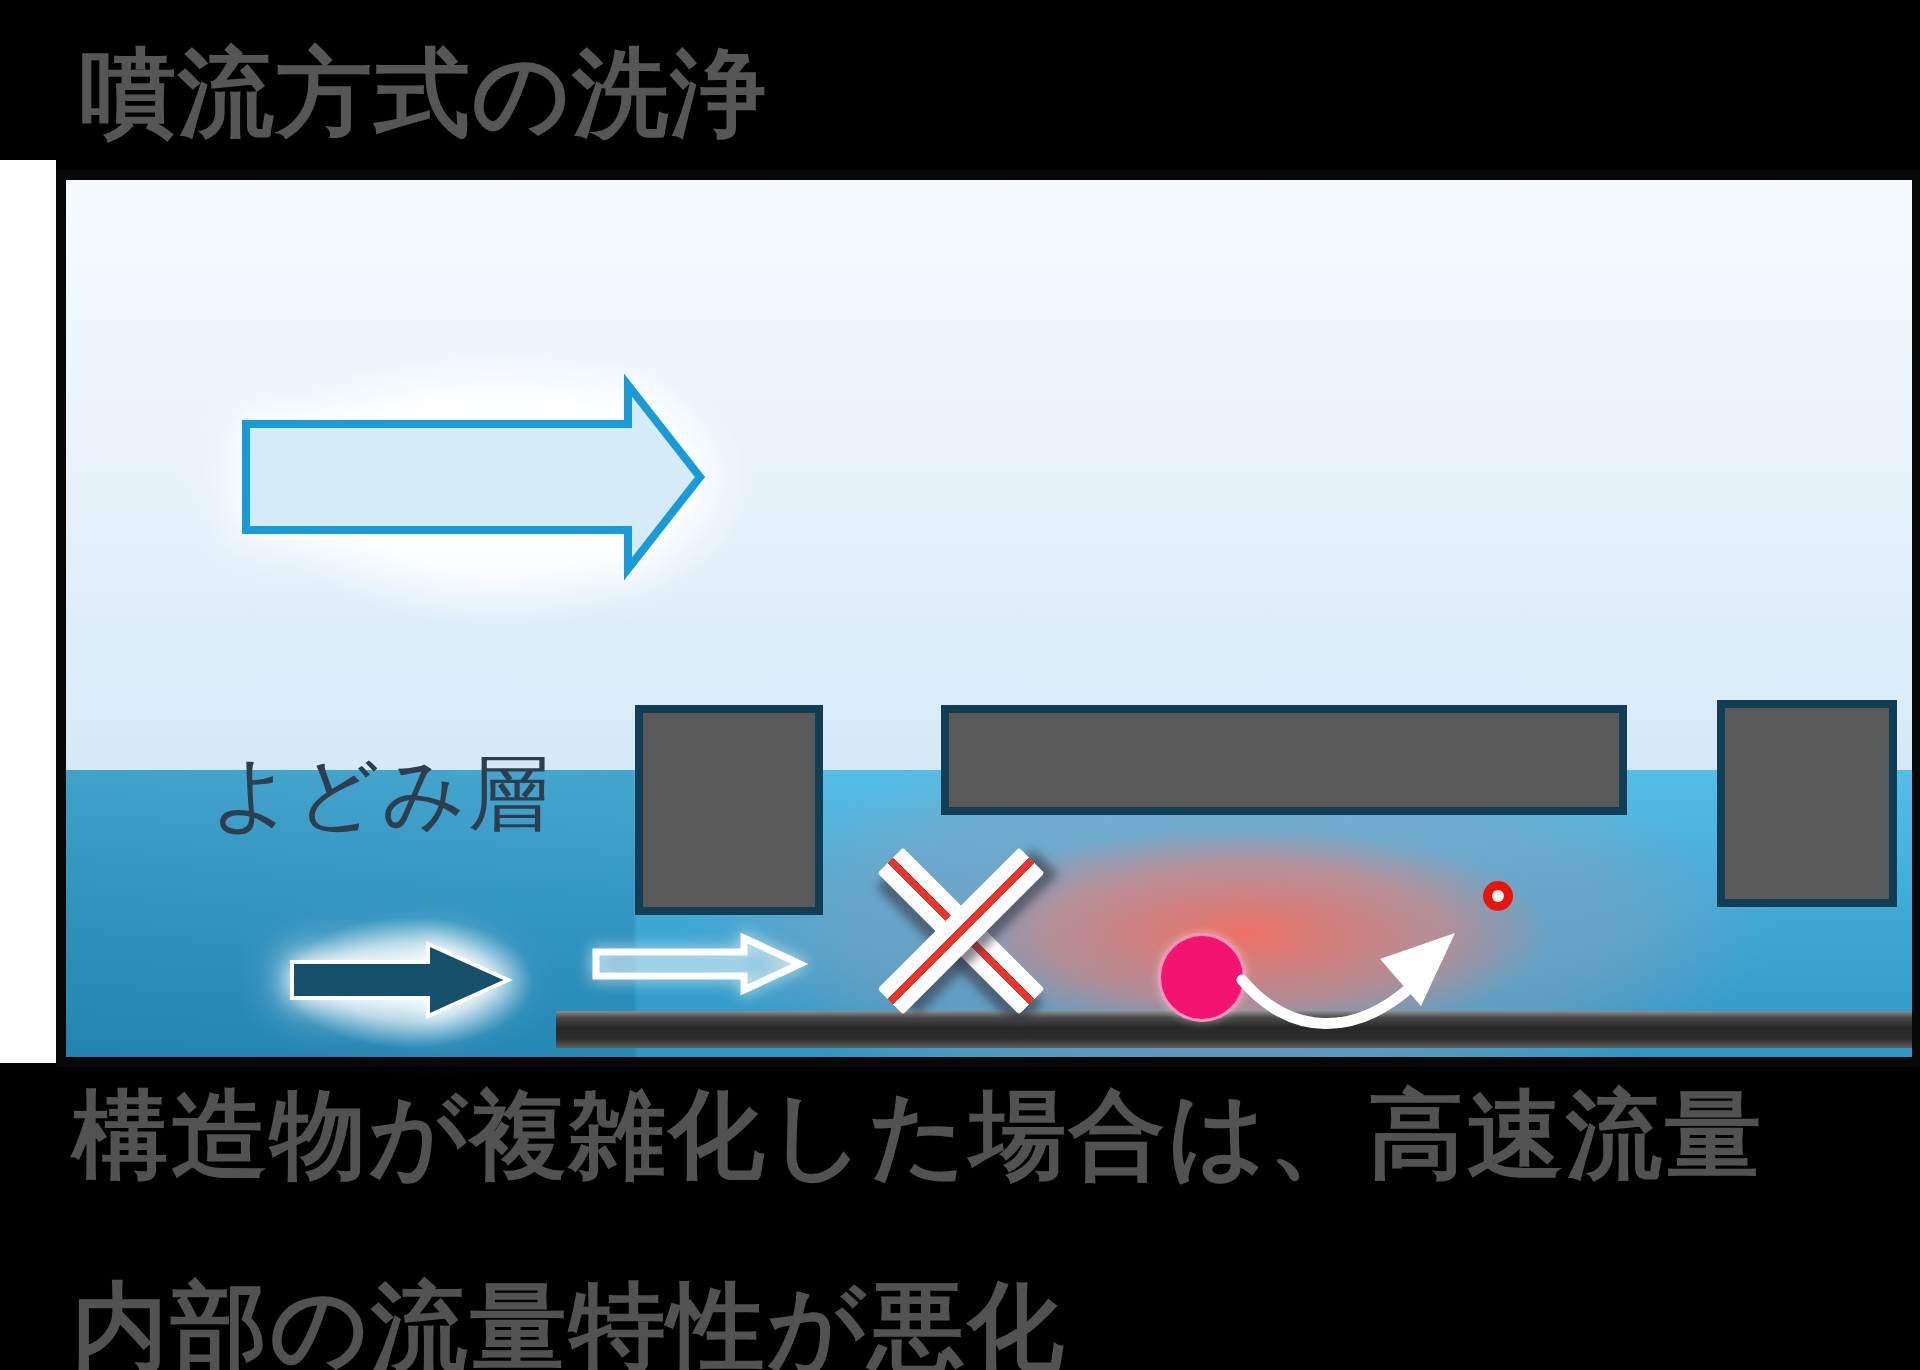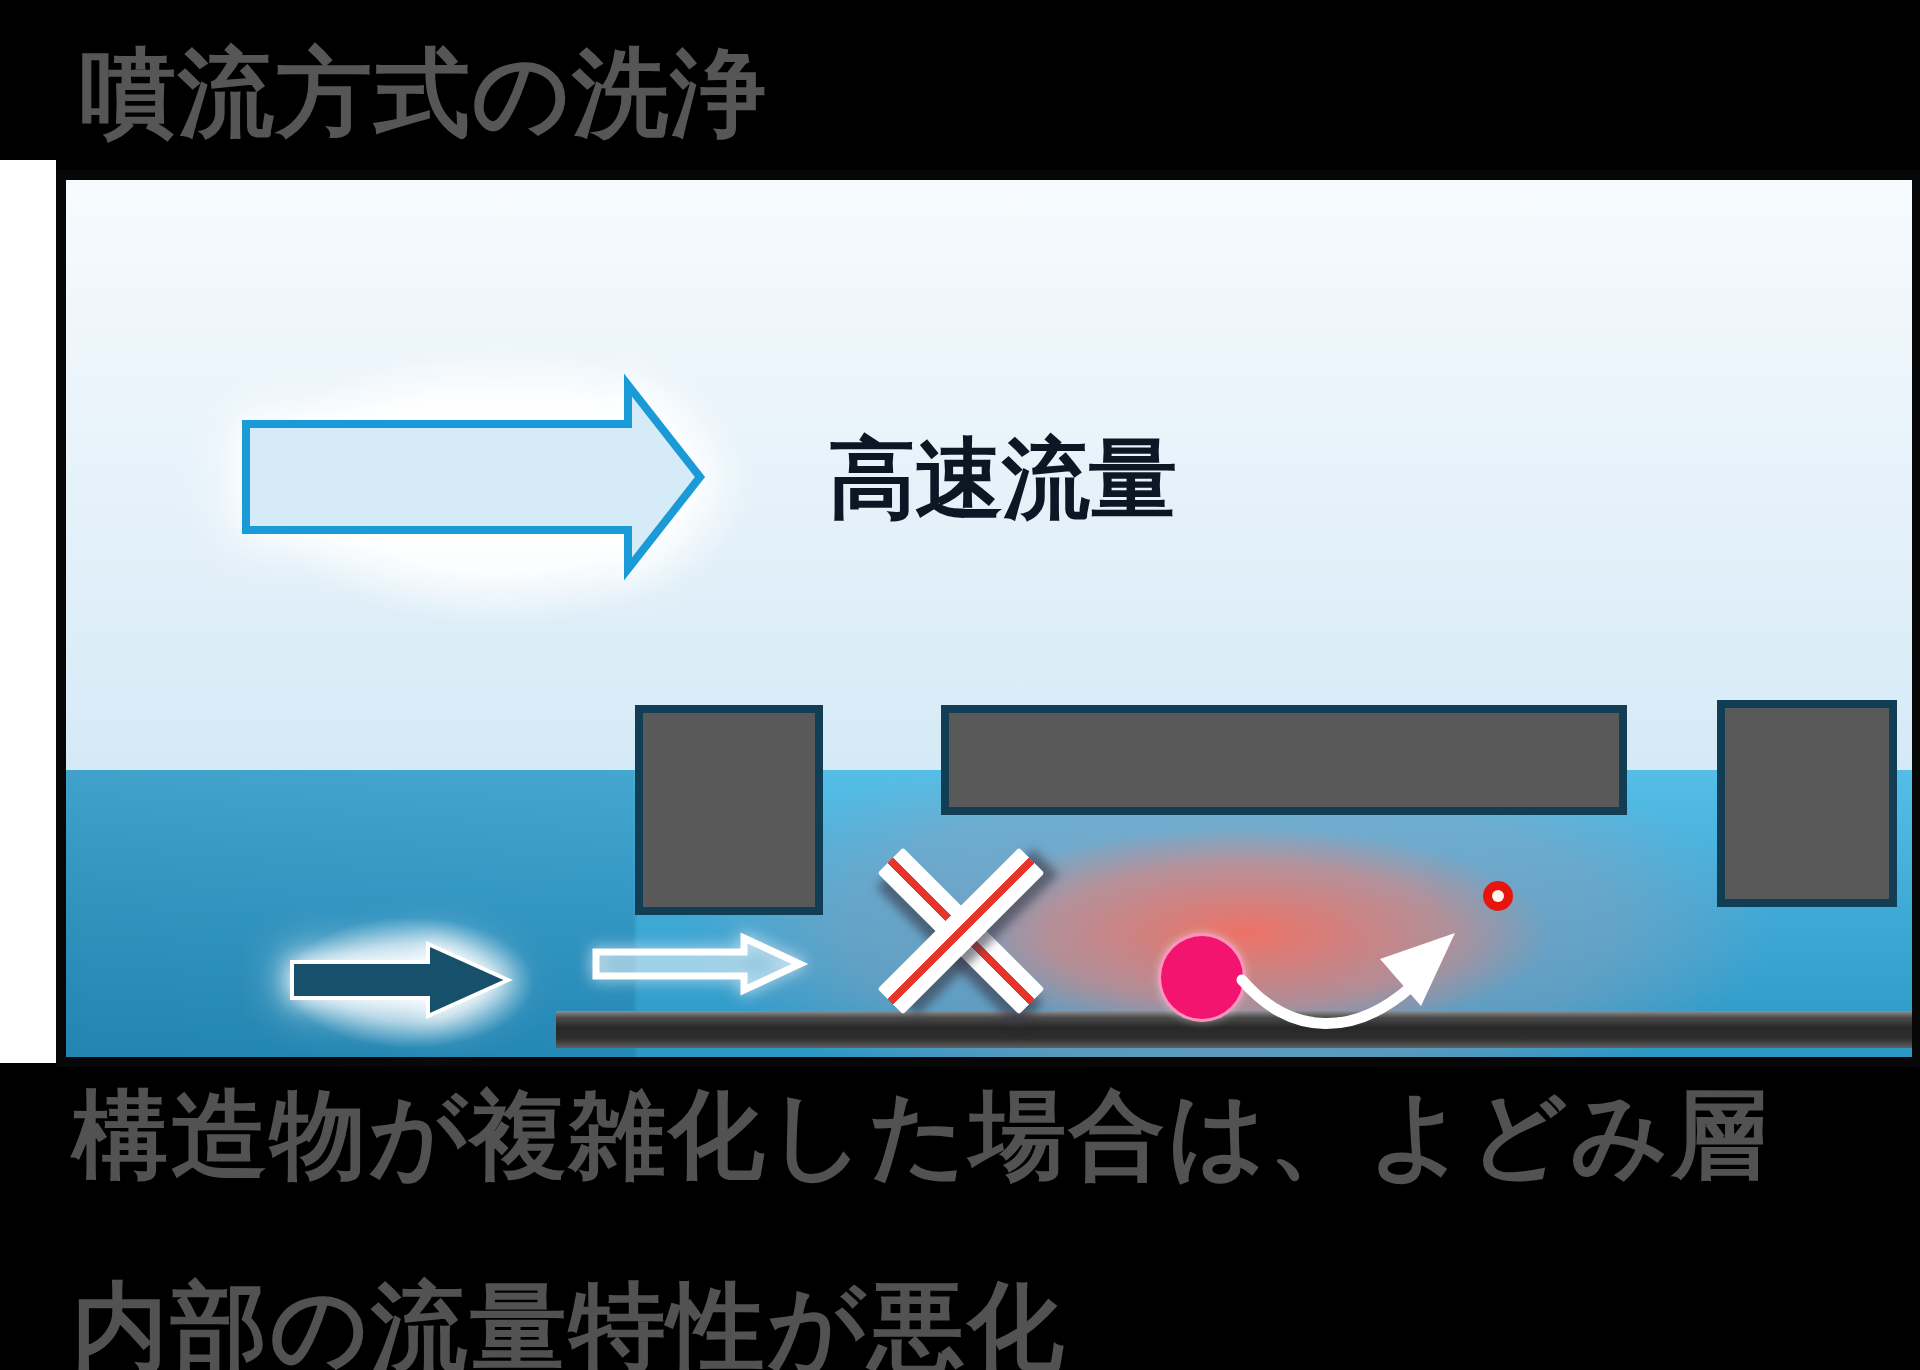--- a/index.html
+++ b/index.html
@@ -79,21 +79,21 @@
 
   <div class="abs band"></div>
 
   <div class="abs glow-main"></div>
   <div class="abs glow-teal"></div>
 
   <div class="abs block block-small"></div>
   <div class="abs block block-long"></div>
   <div class="abs block block-right"></div>
 
-  <div class="abs flow-label">高速流量</div>
+  <div class="abs stagnation-label">よどみ層</div>
 
   <div class="abs floor-bar"></div>
 
   <div class="abs xmark">
     <div class="xbar a"></div>
     <div class="xbar b"></div>
   </div>
 
   <div class="abs particle"></div>
 
@@ -105,16 +105,16 @@
 
     <polygon class="glow-soft" points="596,952 744,952 744,938 800,964 744,990 744,976 596,976" fill="rgba(255,255,255,0.25)" stroke="#ffffff" stroke-width="7" stroke-linejoin="miter"></polygon>
 
     <path d="M 1242 980 C 1292 1038, 1356 1036, 1412 986" fill="none" stroke="#ffffff" stroke-width="11" stroke-linecap="round"></path>
     <polygon points="1455,933 1380,959 1421,1006" fill="#ffffff"></polygon>
 
     <circle cx="1498" cy="896" r="15" fill="#e8150e"></circle>
     <circle cx="1498" cy="896" r="6" fill="#fff8ea"></circle>
   </svg>
 
-  <div class="abs caption1">構造物が複雑化した場合は、よどみ層</div>
+  <div class="abs caption1">構造物が複雑化した場合は、高速流量</div>
   <div class="abs caption2">内部の流量特性が悪化</div>
 
 </div>
 
 </body></html>

